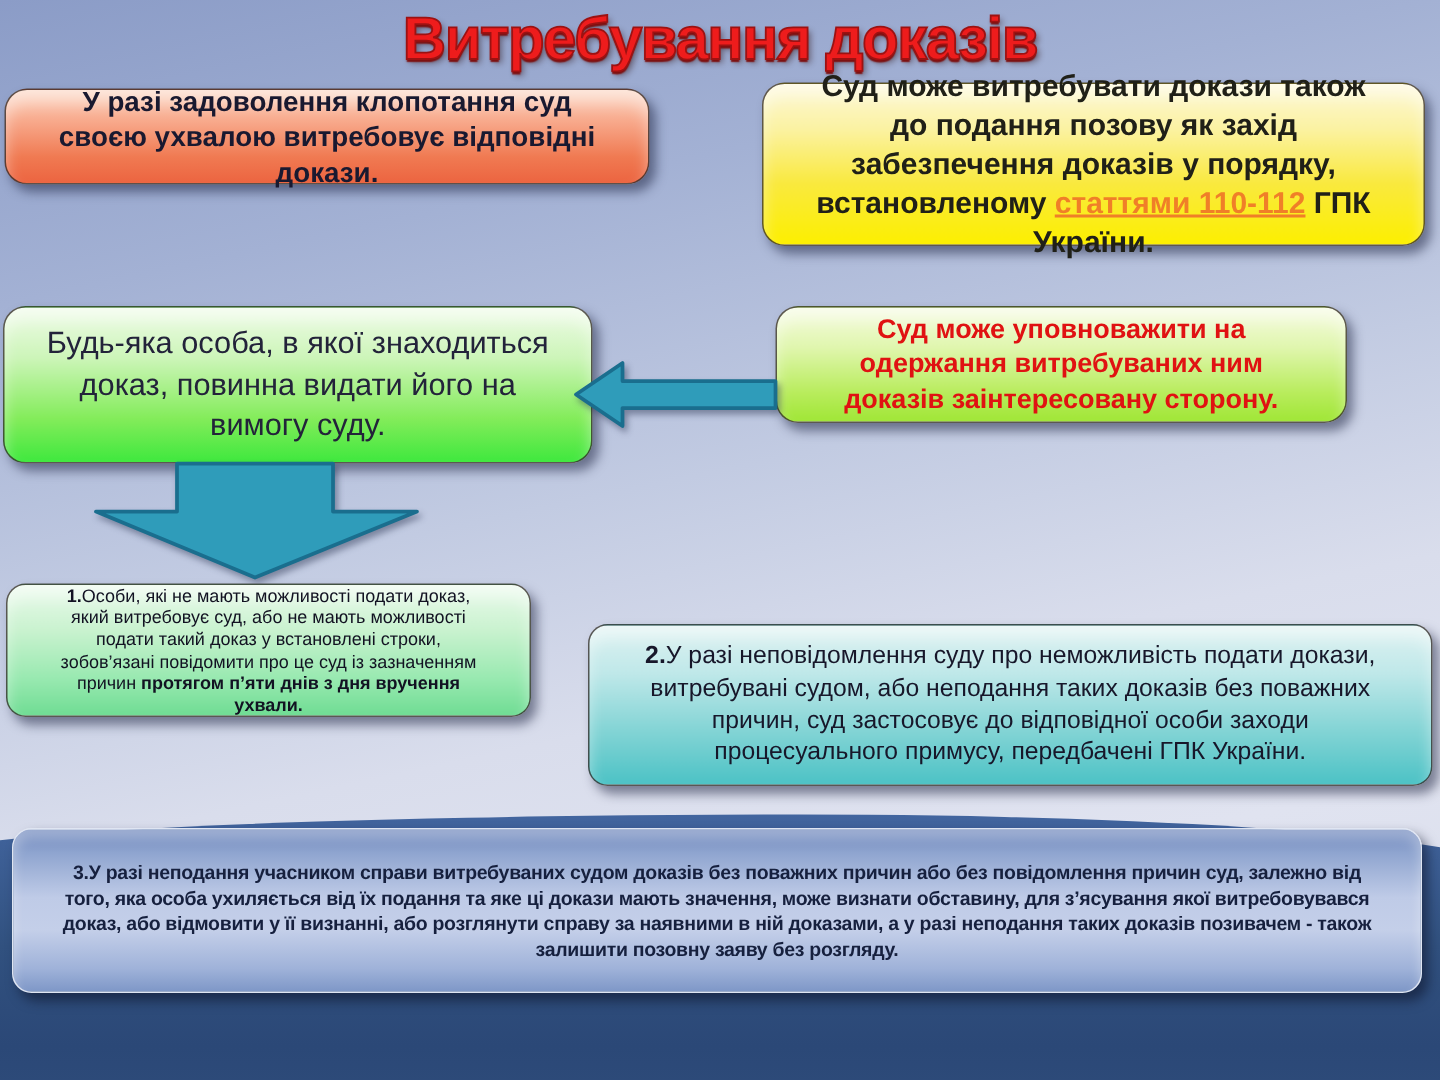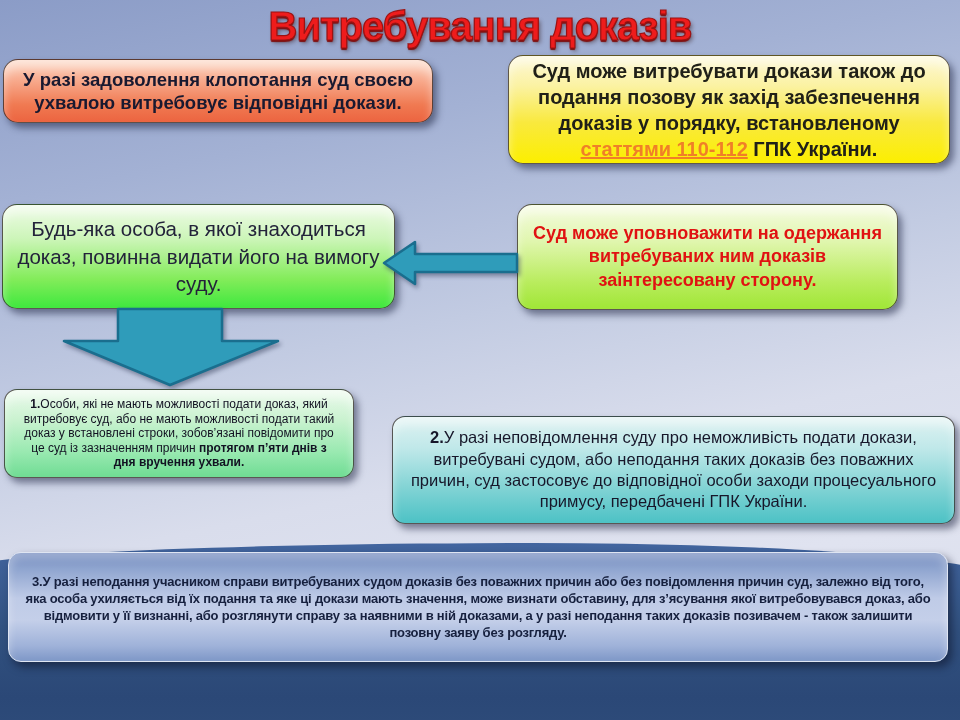--- a/index.html
+++ b/index.html
@@ -17,40 +17,40 @@
     position:absolute;left:0;top:4px;width:100%;text-align:center;
     font-size:40px;font-weight:bold;letter-spacing:-1px;
     color:#ee1c1c;-webkit-text-stroke:1.2px #9c1212;
     text-shadow:0 2px 1px #7d0f0f,2px 3px 4px rgba(40,10,10,.45);
   }
   .box{
     position:absolute;box-sizing:border-box;
     display:flex;align-items:center;justify-content:center;text-align:center;
     border:1.5px solid rgba(55,48,45,.8);border-radius:15px;
     box-shadow:inset 0 8px 10px rgba(255,255,255,.45),4px 5px 7px rgba(22,28,58,.5);
-    padding:6px 14px;
+    padding:6px 28px;
   }
   .box-motion{
     left:3px;top:59px;width:430px;height:64px;
     background:linear-gradient(180deg,#fcd4c0 0%,#f8ab8e 32%,#f07a52 72%,#ec6440 100%);
     font-size:18.5px;font-weight:bold;color:#191930;line-height:1.25;
   }
   .box-securing{
     left:508px;top:55px;width:442px;height:109px;
     background:linear-gradient(180deg,#fdf8d8 0%,#fbf2a2 28%,#f9e93e 62%,#fcef00 100%);
     font-size:20px;color:#202018;line-height:1.3;font-weight:bold;
   }
   .box-securing a{color:#f07f28;text-decoration:underline;cursor:pointer;}
   .box-person{
     left:2px;top:204px;width:393px;height:105px;
     background:linear-gradient(180deg,#effbe8 0%,#ccf5b8 33%,#83ec5a 72%,#3fe83e 100%);
     font-size:20.5px;color:#23233a;line-height:1.35;
   }
   .box-authorize{
-    left:517px;top:204px;width:381px;height:106px;
+    left:517px;top:204px;width:381px;height:78px;
     background:linear-gradient(180deg,#f5fbe0 0%,#e0f6ae 35%,#b8ec5c 75%,#a0e636 100%);
     font-size:18px;font-weight:bold;color:#e01212;line-height:1.3;
   }
   .box-item1{
     left:4px;top:389px;width:350px;height:89px;border-radius:13px;
     background:linear-gradient(180deg,#ebfaec 0%,#c9f2cf 35%,#98e9b0 72%,#6fdc93 100%);
     font-size:12px;color:#121222;line-height:1.22;
   }
   .box-item2{
     left:392px;top:392px;width:563px;height:108px;border-radius:13px;

